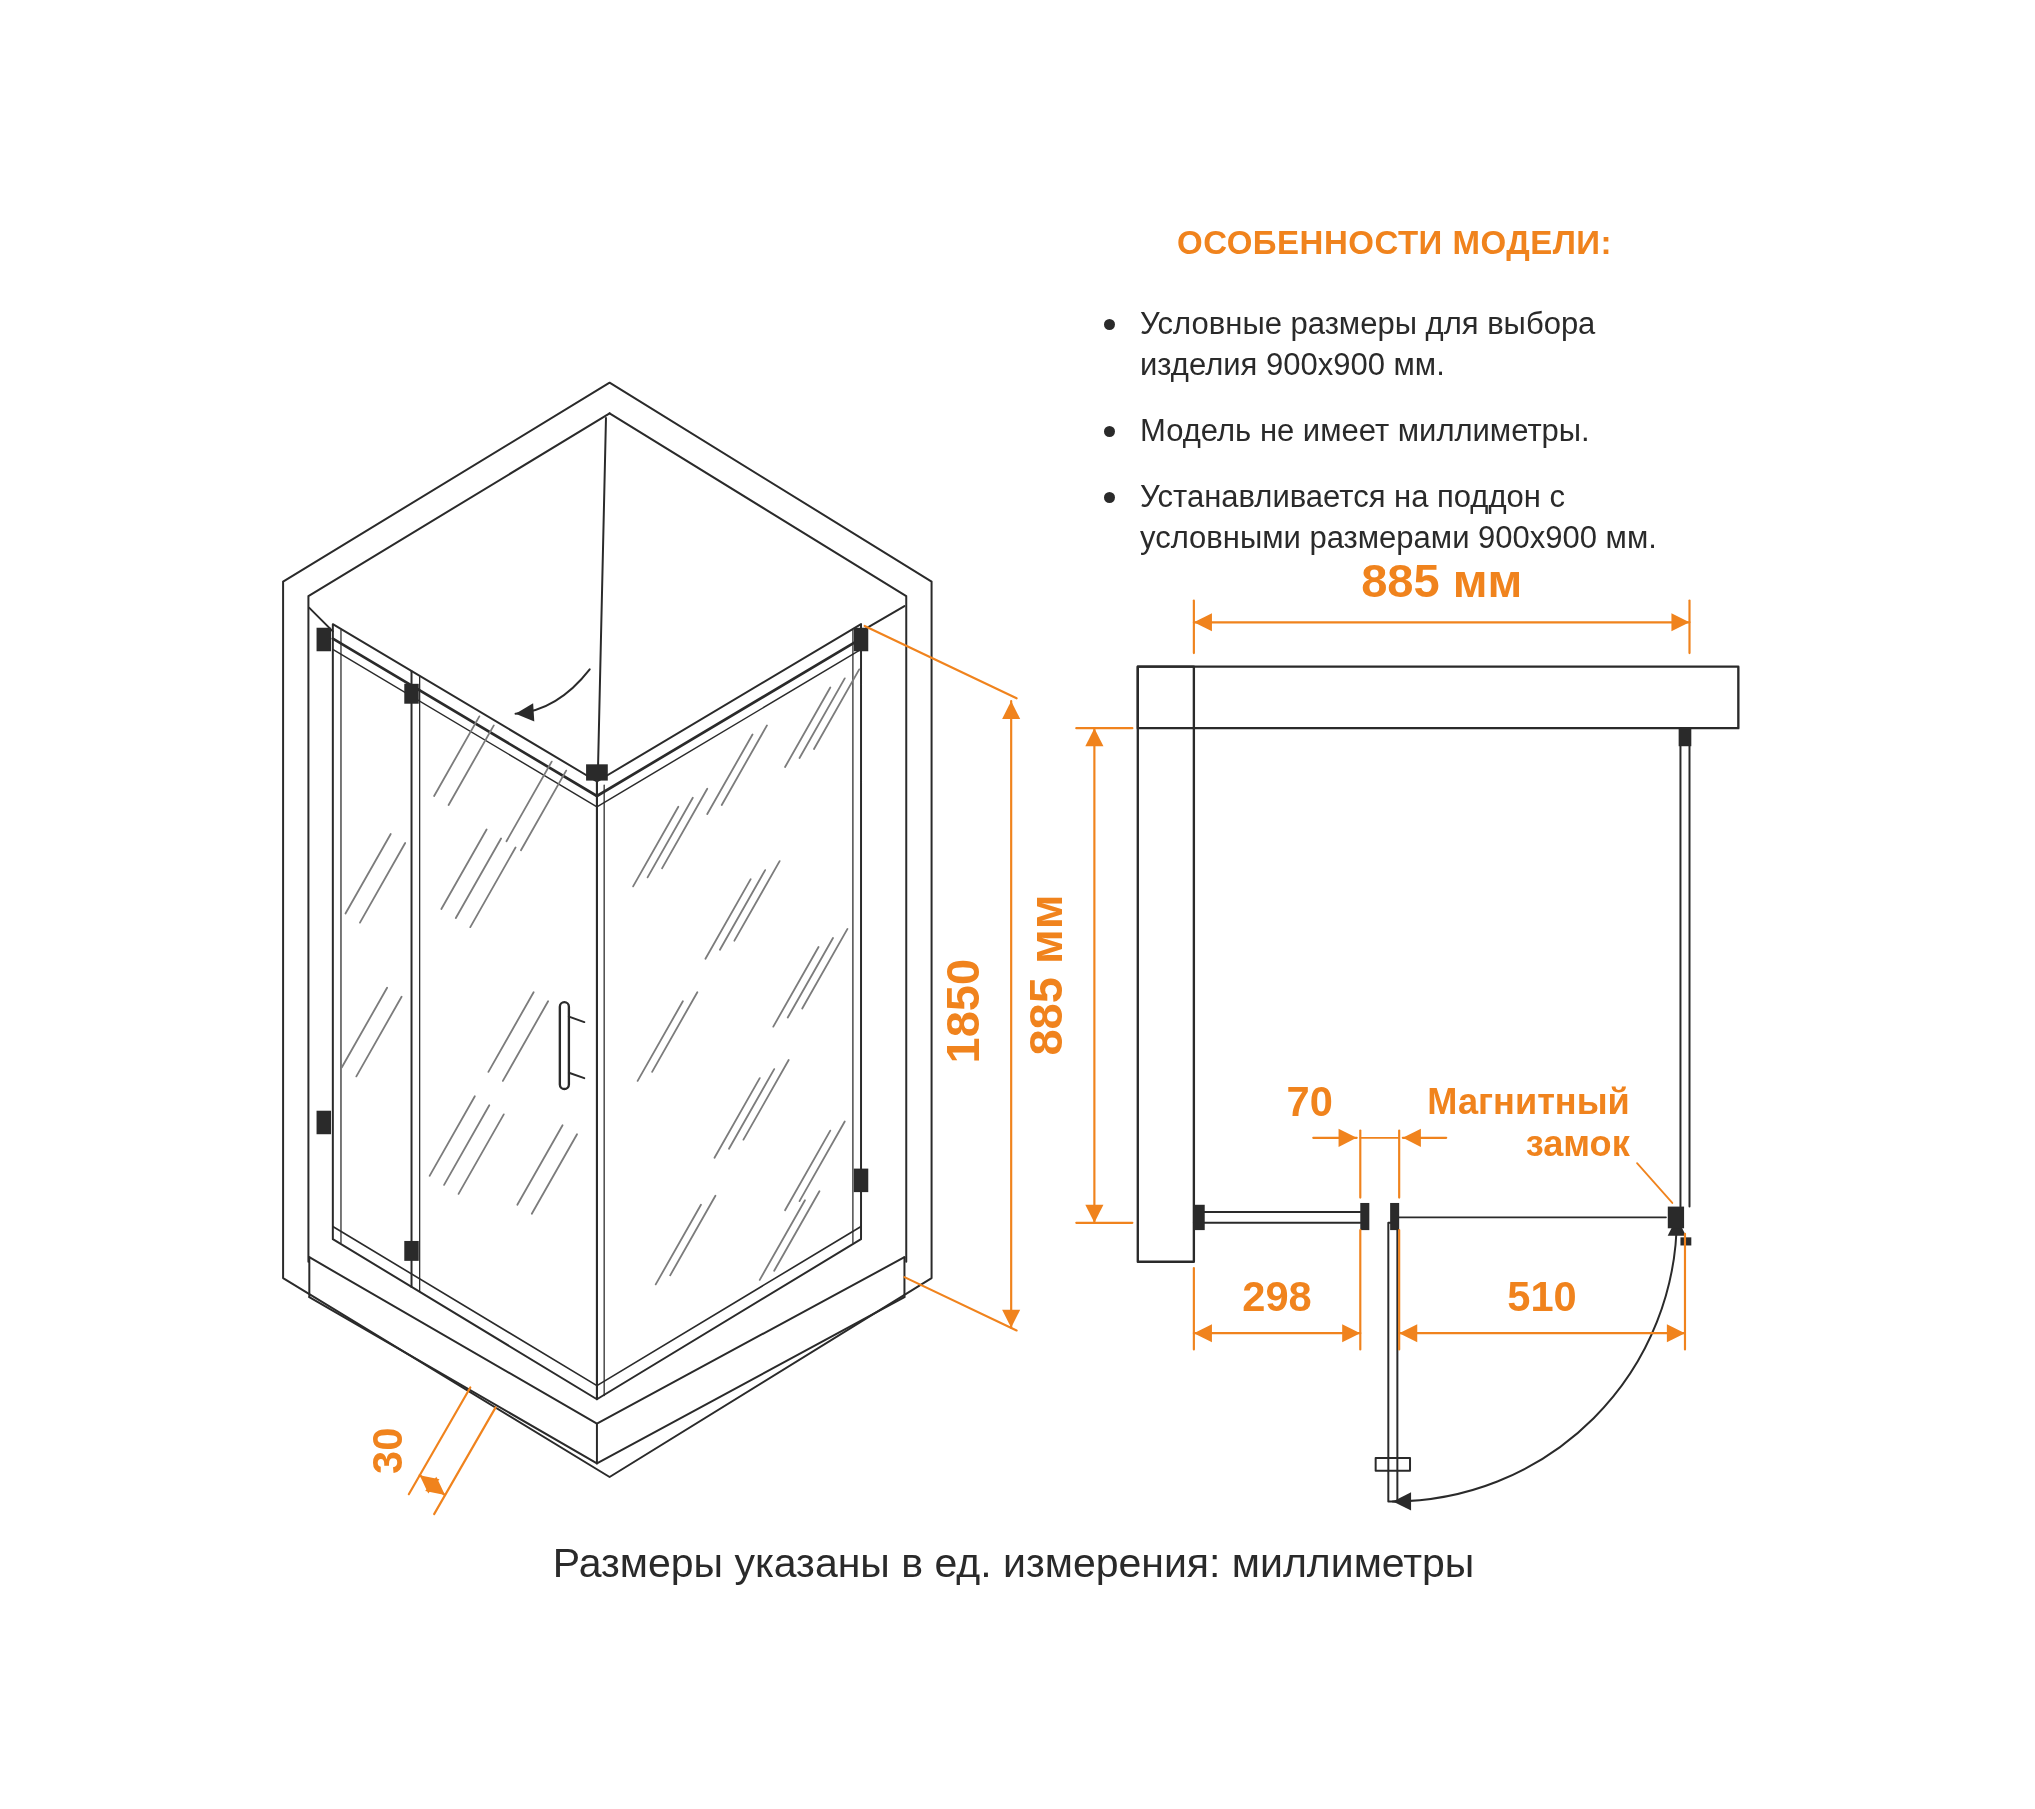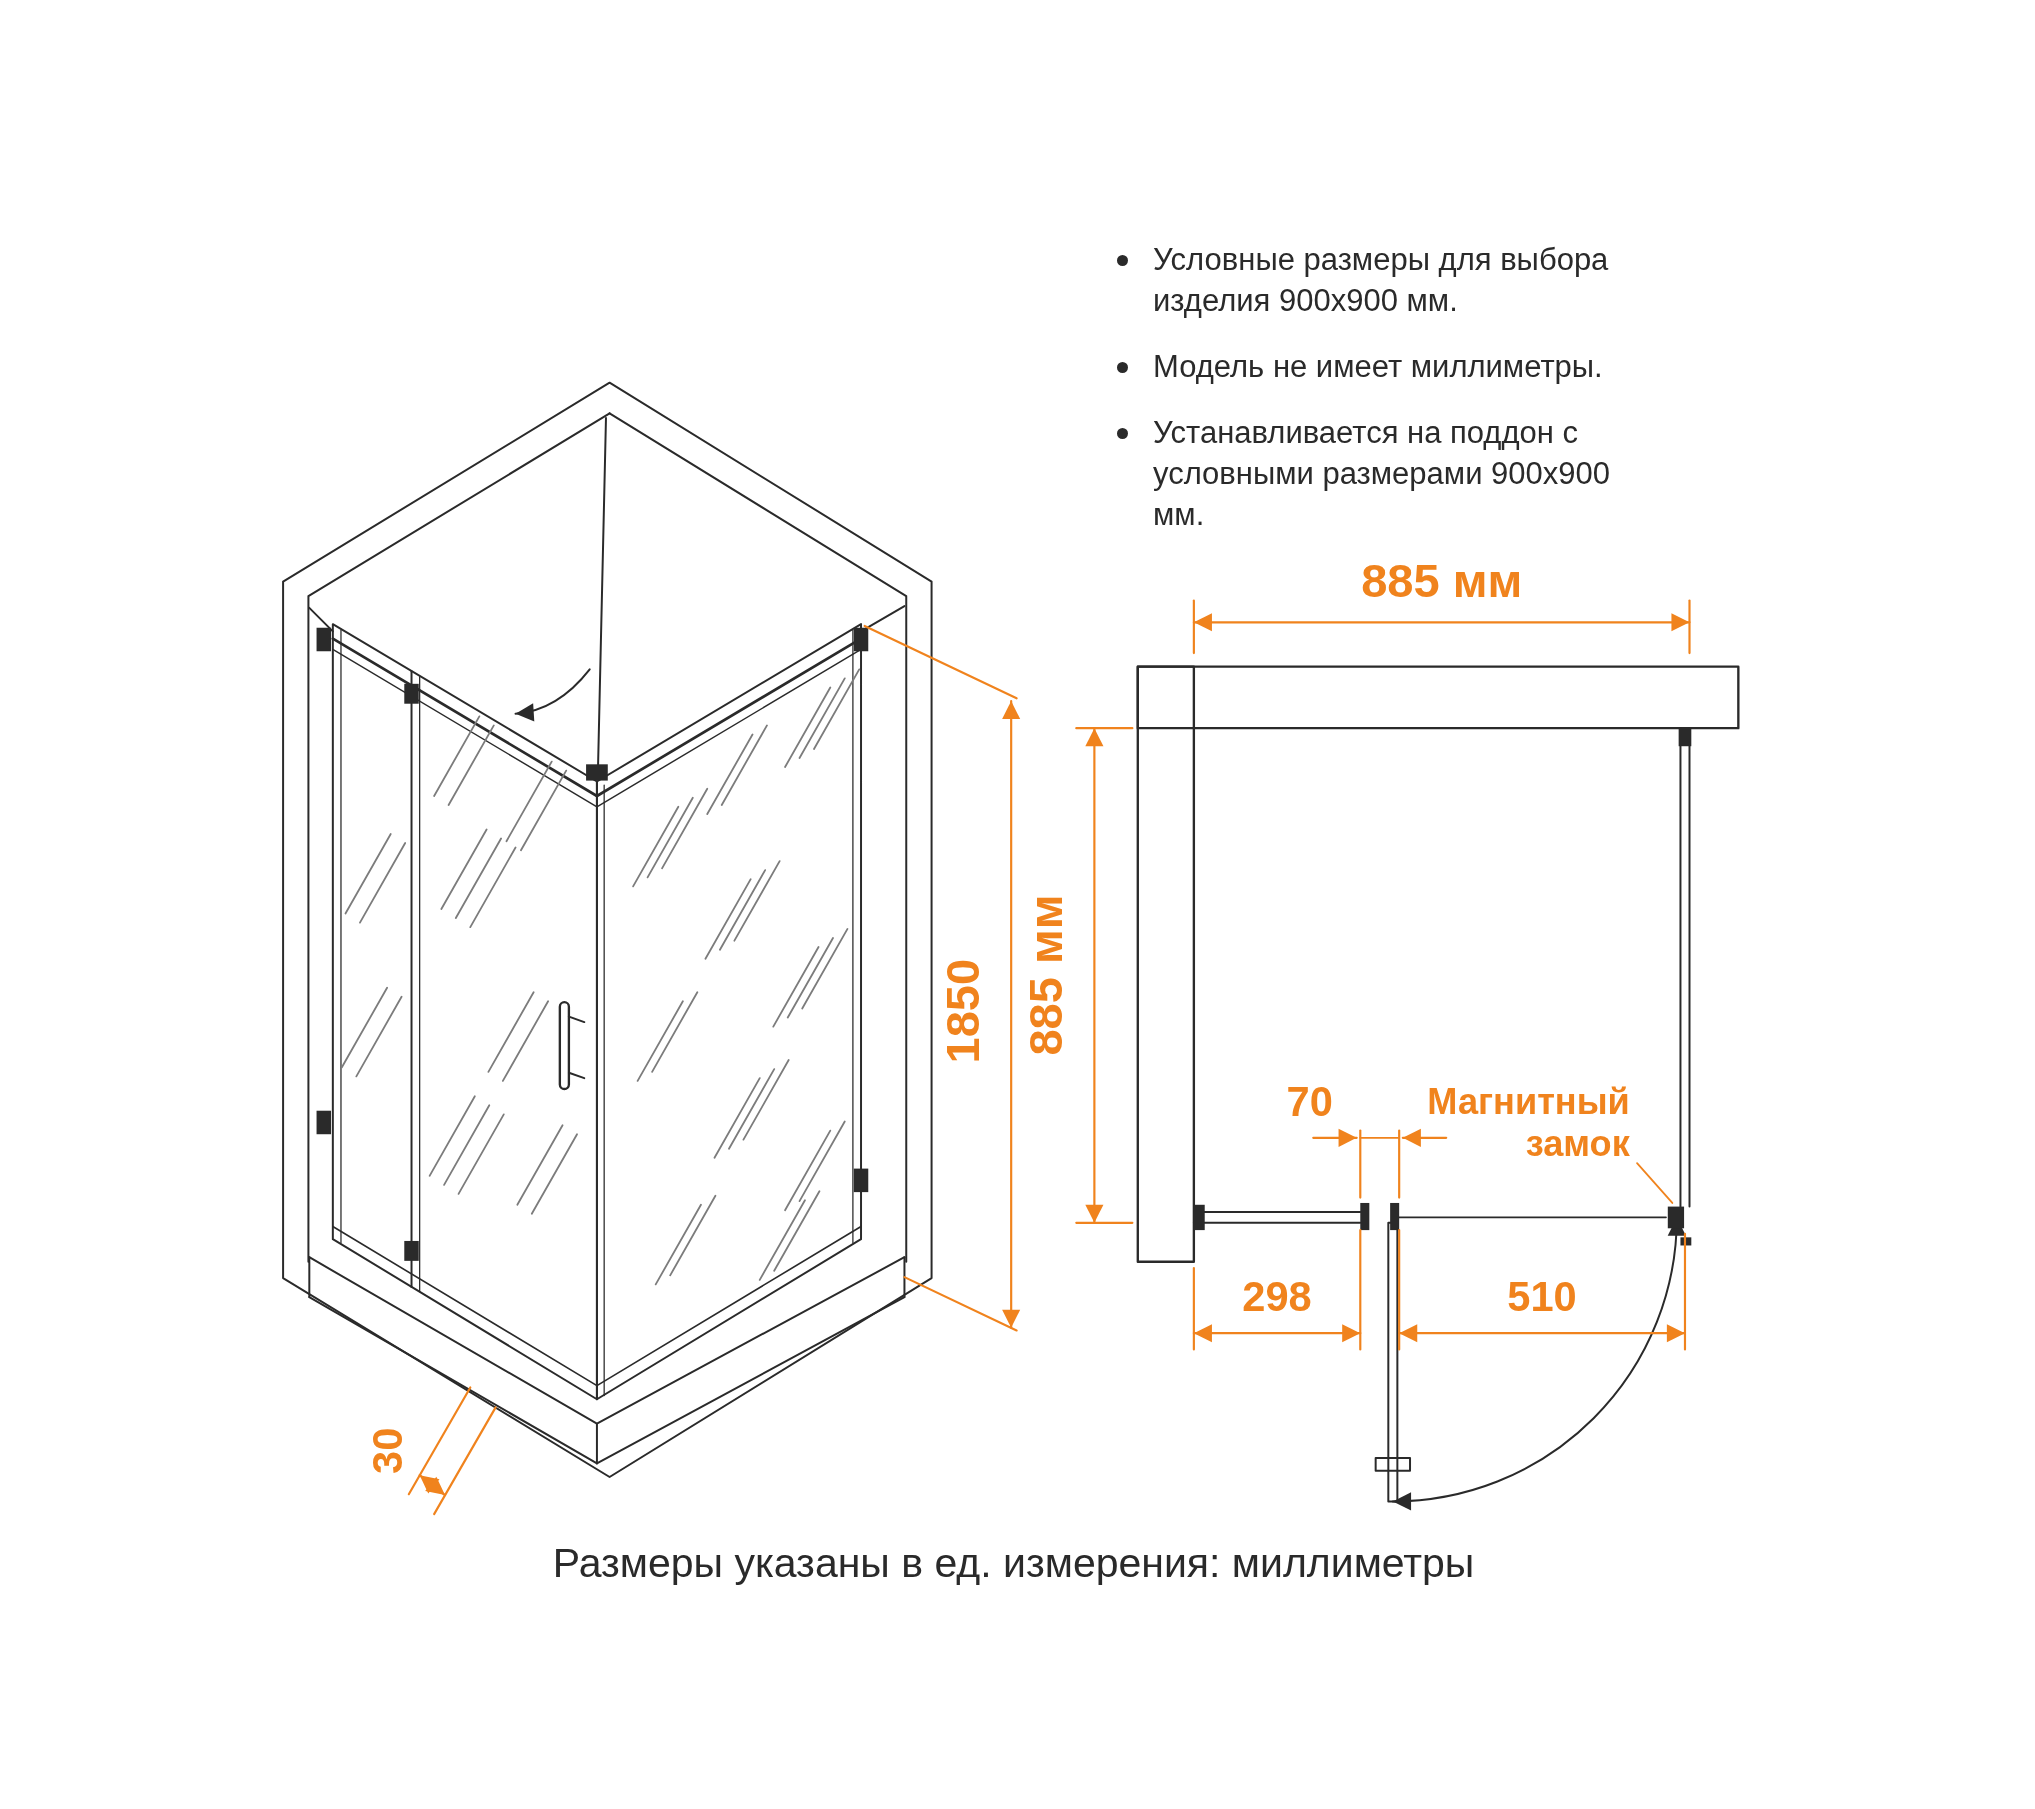--- a/index.html
+++ b/index.html
@@ -10,21 +10,21 @@
   svg text{font-family:"Liberation Sans",sans-serif}
   .st{stroke:#2a2a2a;fill:none;stroke-width:2.2;stroke-linecap:round;stroke-linejoin:round}
   .hatch{stroke:#7c7c7c;fill:none;stroke-width:2;stroke-linecap:round}
   .blk{fill:#2a2a2a;stroke:none}
   .dim{stroke:#f0831d;fill:none;stroke-width:2.4;stroke-linecap:round}
   .dimtxt{fill:#f0831d;font-size:46px;font-weight:600}
   .big{font-size:52px}
   .magnet{fill:#f0831d;font-size:40px;font-weight:600}
   .features{position:absolute;left:1088px;top:224px;width:588px}
   .features h2{margin:0 0 42px 89px;font-size:33px;font-weight:700;color:#f0831d;letter-spacing:0.5px}
-  .features ul{list-style:none;margin:16px;padding:0}
+  .features ul{list-style:none;margin:3px;padding:0}
   .features li{position:relative;padding-left:49px;margin-bottom:25px;font-size:31px;line-height:1.32}
   .features li::before{content:"";position:absolute;left:12.7px;top:15.4px;width:11px;height:11px;border-radius:50%;background:#2a2a2a}
   .units-note{position:absolute;left:507px;top:1540px;width:1013px;text-align:center;font-size:41px}
 </style>
 </head>
 <body>
 
 <div class="canvas">
 
 <svg width="2035" height="1809" viewBox="0 0 2250 2000">
@@ -171,20 +171,21 @@
     <text class="dimtxt big" text-anchor="middle" transform="translate(1174,1078) rotate(-90)">885 мм</text>
     <text class="dimtxt" x="1448" y="1234" text-anchor="middle">70</text>
     <text class="dimtxt" x="1412" y="1450" text-anchor="middle">298</text>
     <text class="dimtxt" x="1705" y="1450" text-anchor="middle">510</text>
     <text class="magnet" x="1802" y="1232" text-anchor="end">Магнитный</text>
     <text class="magnet" x="1802" y="1278" text-anchor="end">замок</text>
   </g>
 </svg>
 
 <div class="features">
+  <h2>ОСОБЕННОСТИ МОДЕЛИ:</h2>
   <ul>
     <li>Условные размеры для выбора изделия 900x900 мм.</li>
     <li>Модель не имеет миллиметры.</li>
     <li>Устанавливается на поддон с условными размерами 900x900 мм.</li>
   </ul>
 </div>
 
 <div class="units-note">Размеры указаны в ед. измерения: миллиметры</div>
 
 </div>

